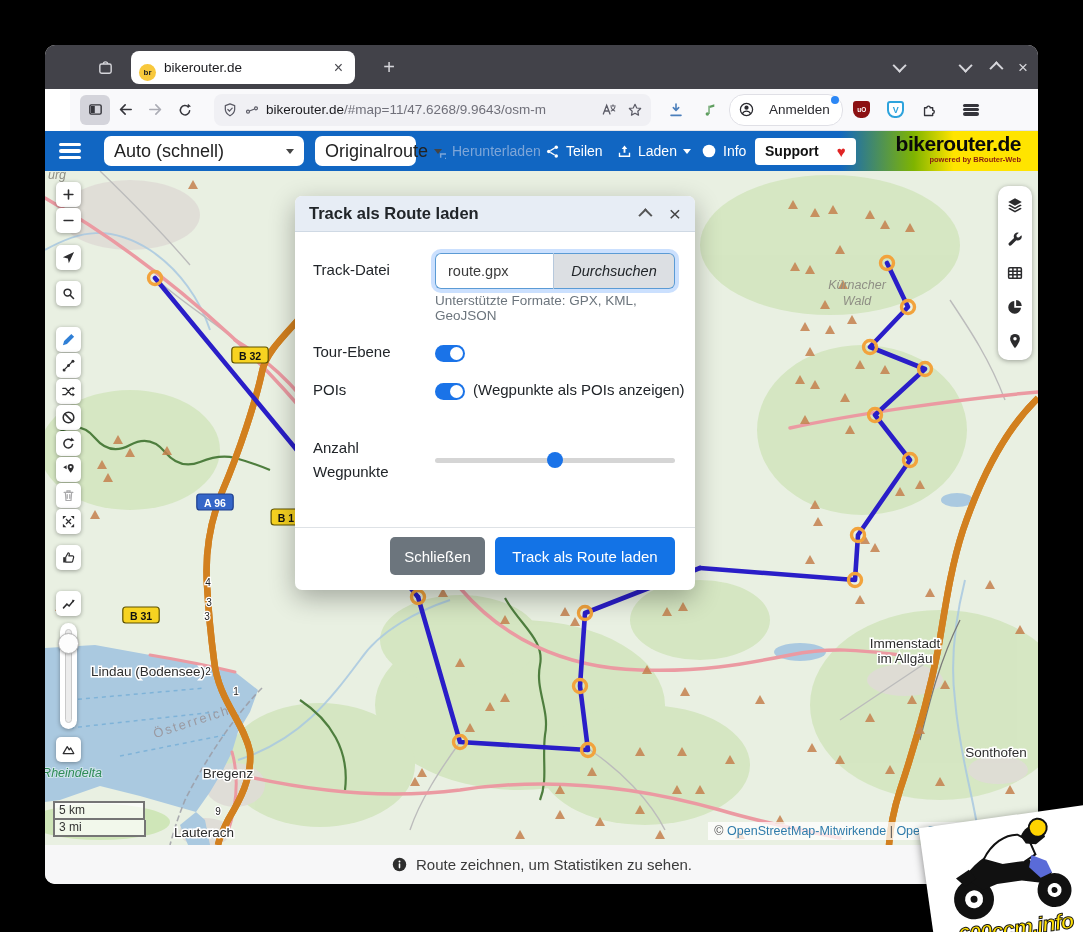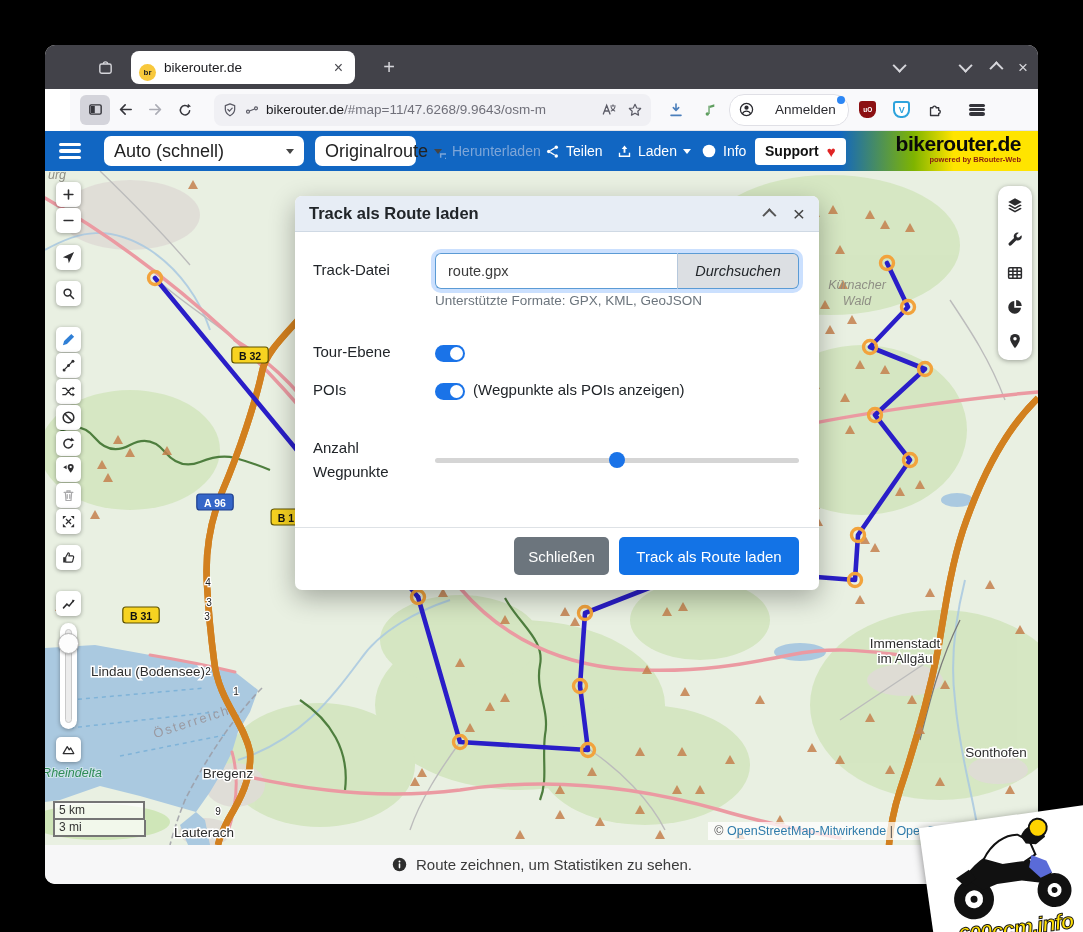--- a/index.html
+++ b/index.html
@@ -24,38 +24,38 @@
   
   .navbar{height:42px;background:#f9f9fb;border-bottom:1px solid #e3e3e8;display:flex;align-items:center;flex:0 0 auto;padding:0 8px;box-sizing:border-box;position:relative;margin-left:25px;}
   .nav-ic{width:30px;height:30px;display:flex;align-items:center;justify-content:center;border-radius:6px;color:#35353b;flex:0 0 auto;}
   .nav-ic.sidebar-active{background:#d4d4db;margin-left:2px;}
   .nav-ic.disabled{color:#abacb4;}
   .urlbar{height:32px;flex:0 0 437px;margin-left:14px;background:#f0f0f4;border-radius:8px;display:flex;align-items:center;padding:0 8px;box-sizing:border-box;color:#5b5b66;}
   .url-text{flex:1;font-size:13.5px;white-space:nowrap;overflow:hidden;margin-left:6px;-webkit-mask-image:linear-gradient(90deg,#000 85%,transparent);mask-image:linear-gradient(90deg,#000 85%,transparent);}
   .url-text .dom{color:#1b1b1f;}
   .url-text .path{color:#70707a;}
   .nav-right{display:flex;align-items:center;margin-left:10px;gap:4px;}
-  .signin{height:30px;background:#fff;border:1px solid #e0e0e6;border-radius:15px;display:flex;align-items:center;padding:0 12px 0 8px;gap:20px;position:relative;color:#2b2b30;font-size:13.5px;}
+  .signin{height:30px;background:#fff;border:1px solid #e0e0e6;border-radius:15px;display:flex;align-items:center;padding:0 12px 0 8px;gap:14px;position:relative;color:#2b2b30;font-size:13.5px;}
   .signin .dot{position:absolute;right:3px;top:1px;width:8px;height:8px;border-radius:50%;background:#2c87f5;}
   .ext-ublock{width:17px;height:17px;background:#8c1113;border-radius:3px 3px 45% 45%;color:#fff;font-size:6.5px;font-weight:bold;display:flex;align-items:center;justify-content:center;}
   .ext-zen{width:17px;height:17px;background:#fff;border:2px solid #2ea3dc;border-radius:3px 3px 45% 45%;color:#2ea3dc;font-size:9px;font-weight:bold;display:flex;align-items:center;justify-content:center;box-sizing:border-box;}
 
   
   .apptoolbar{height:40px;flex:0 0 auto;background:linear-gradient(90deg,#1166c2 0%,#1166c2 80%,#7fb400 87.5%,#ffe400 91.5%,#ffe400 100%);display:flex;align-items:center;position:relative;color:#fff;}
   .burger{width:22px;height:16px;margin-left:14px;display:flex;flex-direction:column;justify-content:space-between;}
   .burger i{height:3.2px;background:#fff;border-radius:2px;}
   .tb-select{height:30px;background:#fff;border-radius:7px;color:#222;font-size:18px;display:flex;align-items:center;padding:0 10px;box-sizing:border-box;position:absolute;}
   .tb-select .caret{margin-left:auto;}
   .caret{width:0;height:0;border-left:4.5px solid transparent;border-right:4.5px solid transparent;border-top:5px solid #444;display:inline-block;}
   .caret.white{border-top-color:#fff;}
   .sel-mode{left:59px;width:200px;}
   .sel-route{left:270px;width:101px;}
   .tb-item{position:absolute;display:flex;align-items:center;gap:6px;font-size:14px;white-space:nowrap;}
   .tb-item.disabled{color:#7ea6d8;}
-  .support-pill{position:absolute;left:710px;height:27px;background:#fff;border-radius:4px;display:flex;align-items:center;gap:8px;padding:0 10px;color:#111;font-weight:bold;font-size:14px;}
+  .support-pill{position:absolute;left:710px;height:27px;background:#fff;border-radius:4px;display:flex;align-items:center;gap:18px;padding:0 10px;color:#111;font-weight:bold;font-size:14px;}
   .logo{position:absolute;right:17px;top:2px;text-align:right;line-height:1;}
   .logo .t{font-size:21px;font-weight:800;color:#0a0a0a;letter-spacing:-0.5px;}
   .logo .s{font-size:7.5px;color:#8a1c12;font-weight:bold;margin-top:2px;}
 
   
   .maparea{position:relative;flex:1;overflow:hidden;background:#e9f0e2;}
   .maparea svg.mapsvg{position:absolute;left:0;top:0;}
   text{font-family:"Liberation Sans","DejaVu Sans",sans-serif;}
   .ml-city{font-size:13.5px;fill:#2e2e2e;paint-order:stroke;stroke:#ffffff;stroke-width:3px;text-anchor:middle;font-weight:500;}
   .ml-area{font-size:12.5px;fill:#8f8f85;font-style:italic;text-anchor:middle;}
@@ -83,21 +83,21 @@
   .scalebar{position:absolute;left:8px;top:630px;font-size:12px;color:#333;}
   .scalebar .box{background:rgba(255,255,255,.72);border:2px solid #757575;box-sizing:border-box;padding:0 4px;line-height:15px;}
   .scalebar .km{width:92px;}
   .scalebar .mi{width:93px;border-top:none;}
 
   
   .attrib{position:absolute;right:30px;top:651px;background:rgba(255,255,255,.75);padding:2px 6px;font-size:12.5px;color:#555;white-space:nowrap;}
   .attrib a{color:#2f7cab;text-decoration:none;}
 
   
-  .modal{position:absolute;left:250px;top:25px;width:524px;height:394px;background:#fff;border-radius:7px;box-shadow:0 8px 26px rgba(0,0,0,.3);}
+  .modal{position:absolute;left:250px;top:25px;width:400px;height:394px;background:#fff;border-radius:7px;box-shadow:0 8px 26px rgba(0,0,0,.3);}
   .m-header{position:absolute;left:0;top:0;right:0;height:36px;background:#e7edf5;border-bottom:1px solid #cfd9e4;border-radius:7px 7px 0 0;display:flex;align-items:center;padding:0 14px;box-sizing:border-box;}
   .m-title{font-size:16.5px;font-weight:bold;color:#212529;}
   .m-hbtns{margin-left:auto;display:flex;align-items:center;gap:20px;color:#555;}
   .m-close{font-size:21px;line-height:1;color:#444;}
   .m-row{position:absolute;left:18px;right:20px;}
   .m-label{font-size:15px;color:#212529;}
   .filegroup{position:absolute;left:140px;right:20px;top:57px;height:36px;display:flex;border-radius:6px;box-shadow:0 0 0 4px rgba(49,132,253,.25);}
   .fileinput{flex:1;background:#fff;border:1px solid #5b9bd5;border-right:none;border-radius:6px 0 0 6px;display:flex;align-items:center;padding:0 12px;font-size:14.5px;color:#3c3c3c;}
   .filebtn{flex:0 0 120px;background:#dcdfe3;border:1px solid #5b9bd5;border-left:1px solid #b6c8dc;border-radius:0 6px 6px 0;display:flex;align-items:center;justify-content:center;font-size:14.5px;color:#212529;font-style:italic;}
   .m-hint{position:absolute;left:140px;top:97px;font-size:13.5px;color:#6c757d;}

